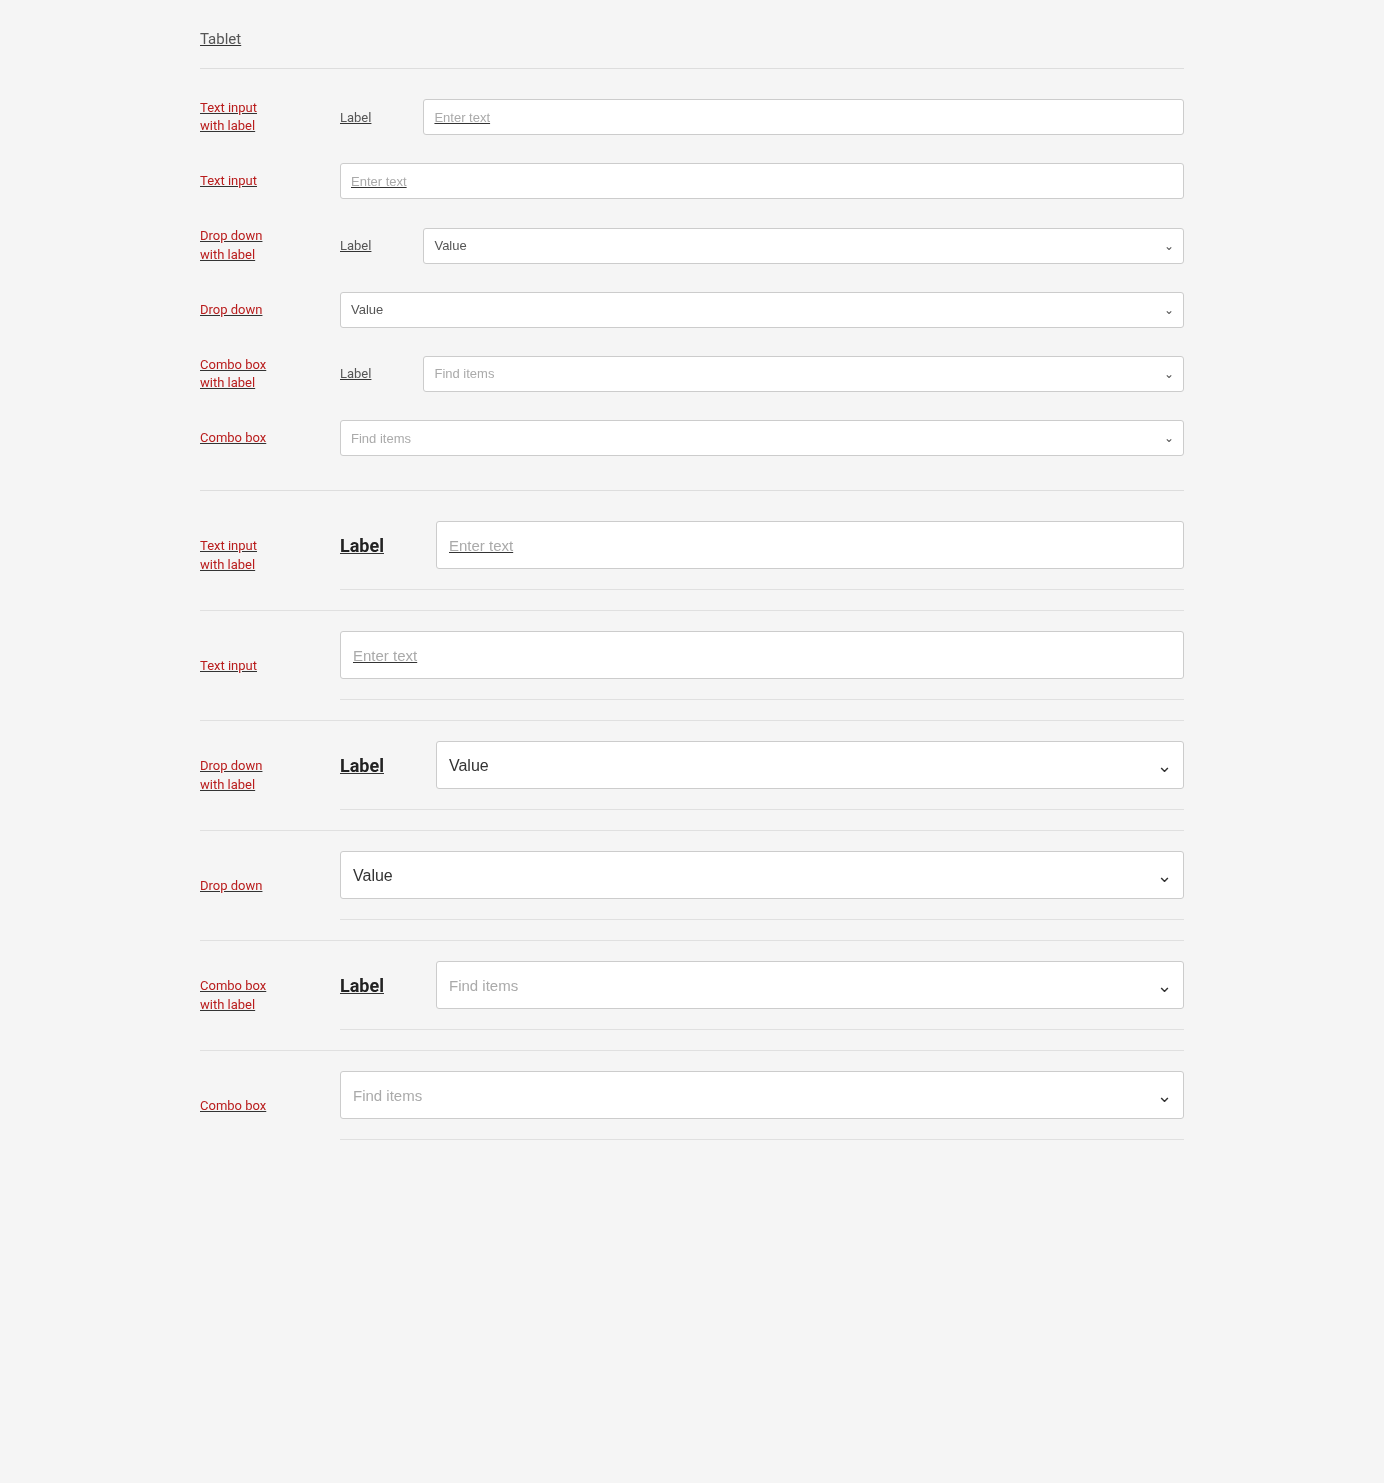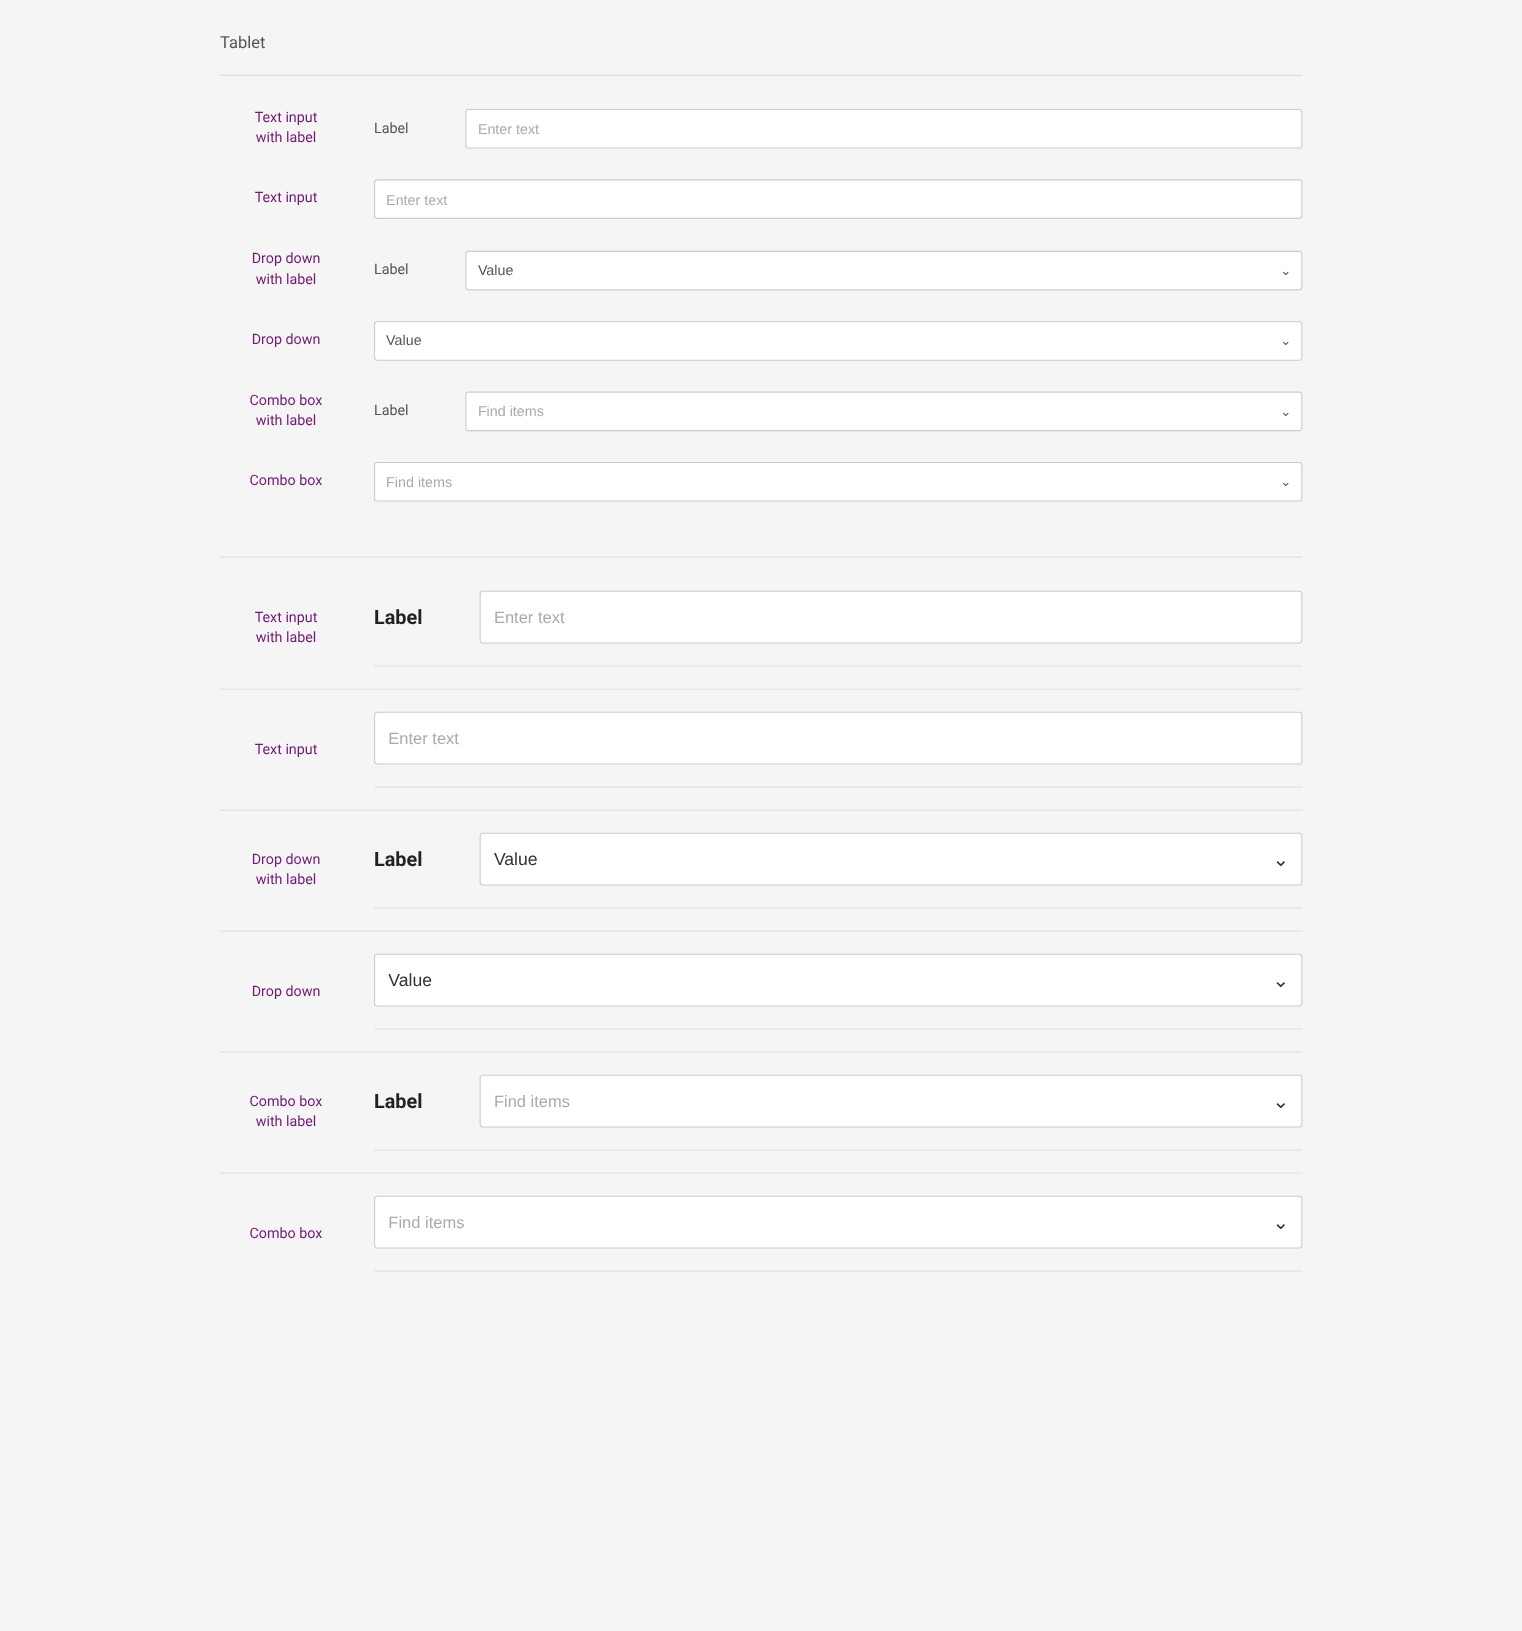--- a/index.html
+++ b/index.html
@@ -28,36 +28,37 @@
       margin-bottom: 20px;
     }
 
     .section-divider {
       border: none;
       border-top: 1px solid #ddd;
       margin-bottom: 30px;
     }
 
     .form-section {
-      margin-bottom: 50px;
+      margin-bottom: 34px;
+      text-decoration: underline;
     }
 
     .form-row {
       display: flex;
       align-items: center;
       margin-bottom: 28px;
     }
 
     .row-label {
       width: 140px;
       min-width: 140px;
-      text-align: center;
+      text-align: left;
       padding-right: 20px;
       font-size: 13px;
-      color: #701a75;
+      color: #b91c1c;
       line-height: 1.4;
     }
 
     .row-content {
       flex: 1;
       display: flex;
       align-items: center;
       gap: 44px;
     }
 

